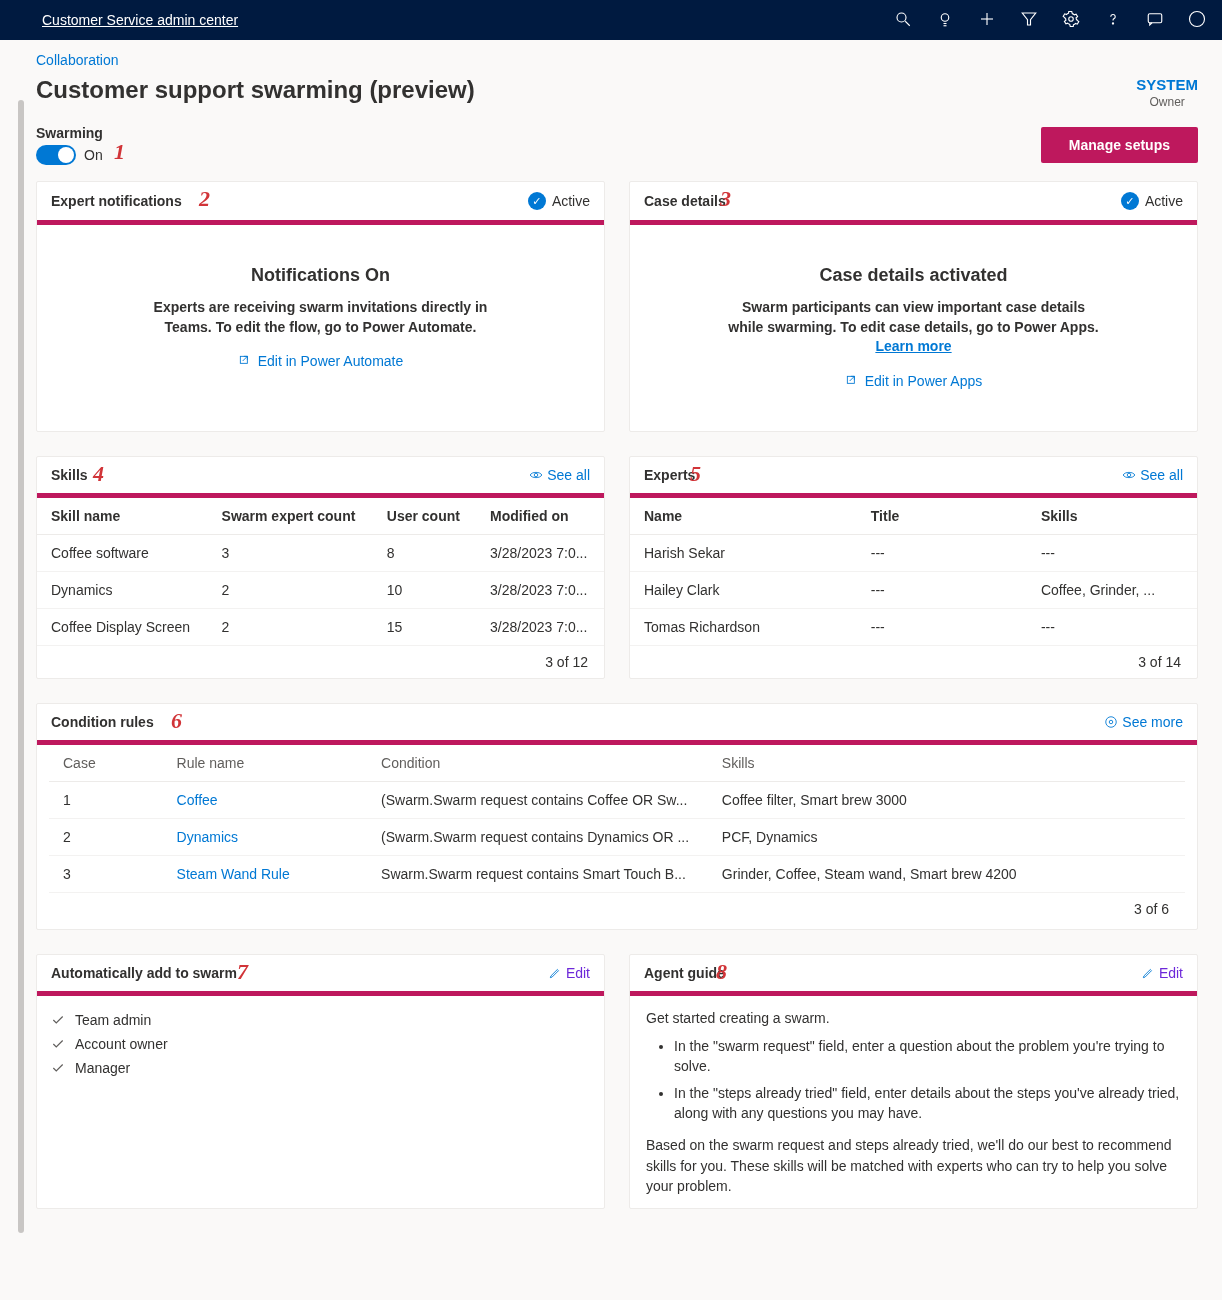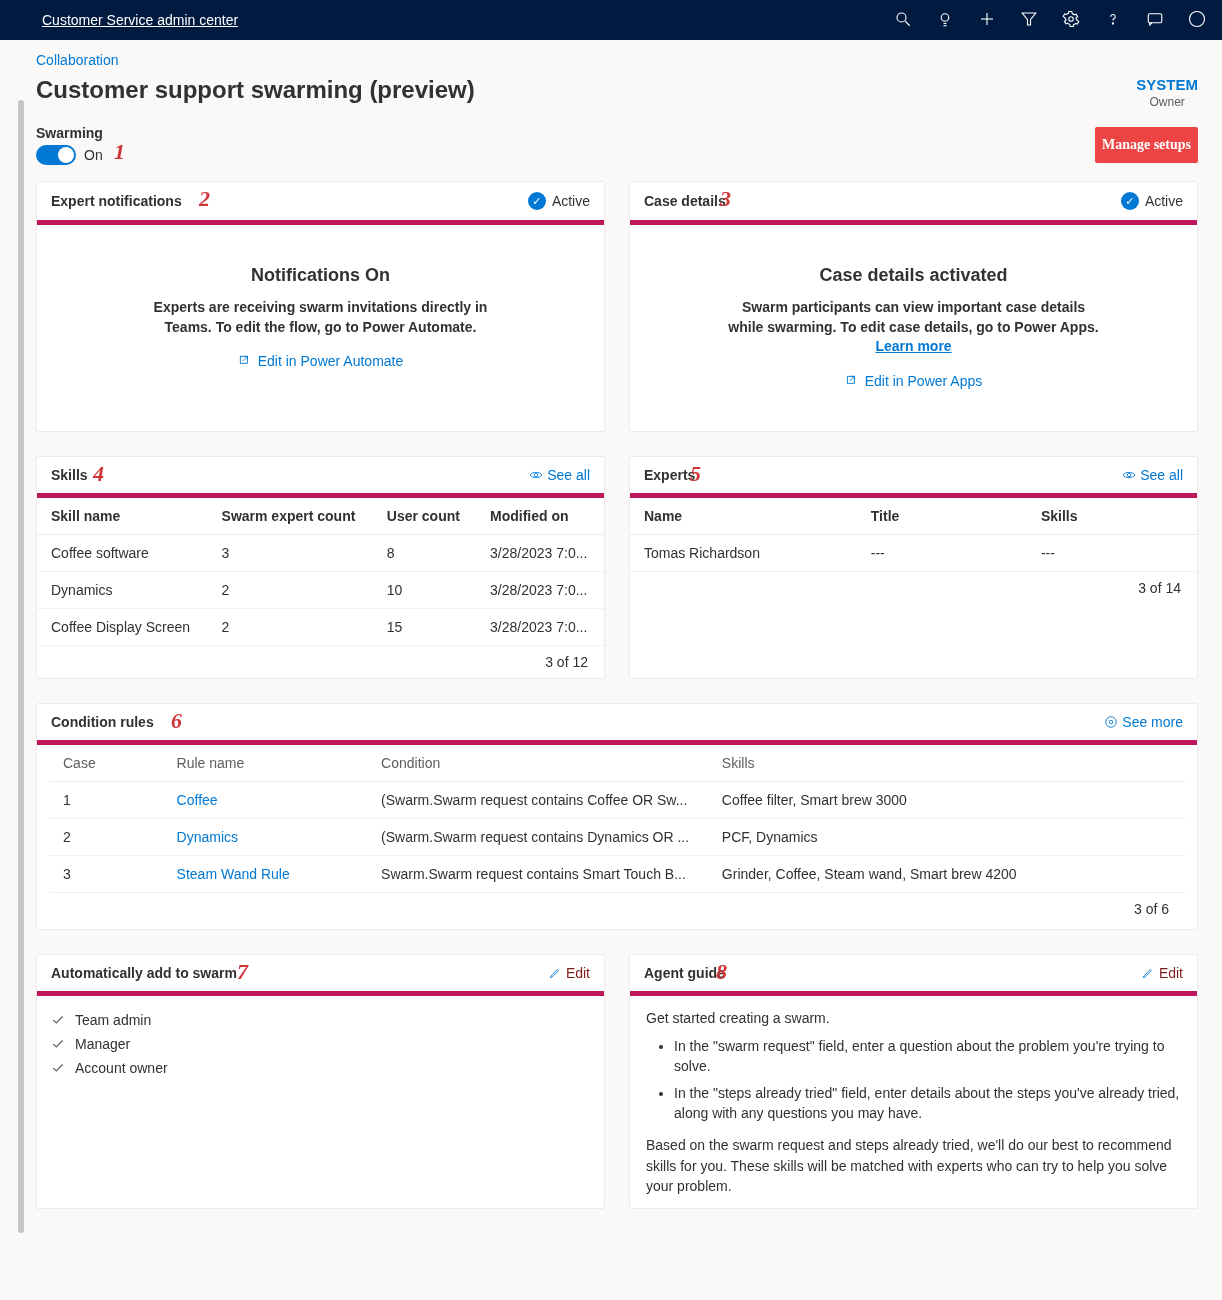--- a/index.html
+++ b/index.html
@@ -21,34 +21,34 @@
   .owner-label { font-size: 12px; color: #605e5c; margin-top: 2px; text-align: center; }
   
   .swarming-row { display: flex; justify-content: space-between; align-items: center; margin-bottom: 16px; }
   .toggle-block { }
   .toggle-label { font-size: 14px; font-weight: 600; color: #323130; margin-bottom: 4px; }
   .toggle-wrap { display: flex; align-items: center; gap: 8px; }
   .toggle { width: 40px; height: 20px; background: #0078d4; border-radius: 10px; position: relative; cursor: pointer; }
   .toggle-knob { position: absolute; right: 2px; top: 2px; width: 16px; height: 16px; background: #fff; border-radius: 50%; }
   .toggle-state { font-size: 14px; }
   
-  .primary-btn { background: #ef4444; color: #fff; border: none; padding: 10px 7px; font-size: 14px; font-weight: 600; cursor: pointer; border-radius: 2px; font-family: Liberation Serif, serif; }
+  .primary-btn { background: #be185d; color: #fff; border: none; padding: 10px 28px; font-size: 14px; font-weight: 600; cursor: pointer; border-radius: 2px; }
   
   .annot { position: absolute; color: #d13438; font-size: 22px; font-family: "Brush Script MT", cursive; font-style: italic; font-weight: 600; pointer-events: none; }
   
   .grid2 { display: grid; grid-template-columns: 1fr 1fr; gap: 24px; margin-bottom: 24px; }
   .card { background: #fff; border: 1px solid #edebe9; border-radius: 2px; position: relative; }
   .card-full { grid-column: 1 / -1; }
   .card-header { display: flex; justify-content: space-between; align-items: center; padding: 10px 14px; border-bottom: 5px solid #be185d; }
   .card-title { font-weight: 600; font-size: 14px; }
   .status-badge { display: flex; align-items: center; gap: 6px; font-size: 14px; }
   .check-circle { width: 18px; height: 18px; background: #0078d4; border-radius: 50%; display: inline-flex; align-items: center; justify-content: center; color: #fff; font-size: 11px; }
   .see-all { color: #0078d4; font-size: 14px; display: flex; align-items: center; gap: 4px; cursor: pointer; }
   .see-all svg, .edit-link svg { width: 14px; height: 14px; stroke: #0078d4; fill: none; stroke-width: 1.5; }
-  .edit-link { color: #7f1d1d; font-size: 14px; display: flex; align-items: center; gap: 4px; cursor: pointer; }
+  .edit-link { color: #6d28d9; font-size: 14px; display: flex; align-items: center; gap: 4px; cursor: pointer; }
   
   .card-body-center { padding: 40px 24px; text-align: center; }
   .card-body-center h3 { font-size: 18px; font-weight: 600; margin-bottom: 12px; }
   .card-body-center p { font-size: 14px; color: #323130; line-height: 1.4; max-width: 380px; margin: 0 auto 16px; font-weight: bold; }
   .link { color: #0078d4; text-decoration: none; cursor: pointer; }
   .link.underline { text-decoration: underline; }
   .powerlink { display: inline-flex; align-items: center; gap: 6px; color: #0078d4; cursor: pointer; }
   .powerlink svg { width: 14px; height: 14px; stroke: #0078d4; fill: none; stroke-width: 1.5; }
   
   table.data { width: 100%; border-collapse: collapse; }
@@ -250,20 +250,30 @@
       </div>
       <table class="data">
         <thead>
             <tr>
           <th style="width:40%">Name</th>
           <th style="width:30%">Title</th>
           <th style="width:30%">Skills</th>
         </tr>
           </thead>
         <tbody id="experts-rows">
+            <tr>
+              <td>Harish Sekar</td>
+              <td>---</td>
+              <td>---</td>
+            </tr>
+            <tr>
+              <td>Hailey Clark</td>
+              <td>---</td>
+              <td>Coffee, Grinder, ...</td>
+            </tr>
             <tr>
               <td>Tomas Richardson</td>
               <td>---</td>
               <td>---</td>
             </tr>
           </tbody>
       </table>
       <div class="card-footer">3 of 14</div>
     </div>
   </div>
@@ -331,27 +341,27 @@
           <div class="check-item">
             <svg viewBox="0 0 24 24">
               <polyline points="4 12 9 17 20 6"></polyline>
             </svg>
             <span>Team admin</span>
           </div>
           <div class="check-item">
             <svg viewBox="0 0 24 24">
               <polyline points="4 12 9 17 20 6"></polyline>
             </svg>
-            <span>Manager</span>
+            <span>Account owner</span>
           </div>
           <div class="check-item">
             <svg viewBox="0 0 24 24">
               <polyline points="4 12 9 17 20 6"></polyline>
             </svg>
-            <span>Account owner</span>
+            <span>Manager</span>
           </div>
         </div>
     </div>
 
     <div class="card">
       <span class="annot" style="left:86px;top:4px">8</span>
       <div class="card-header">
         <span class="card-title">Agent guide</span>
         <span class="edit-link">
           <svg viewBox="0 0 24 24">

